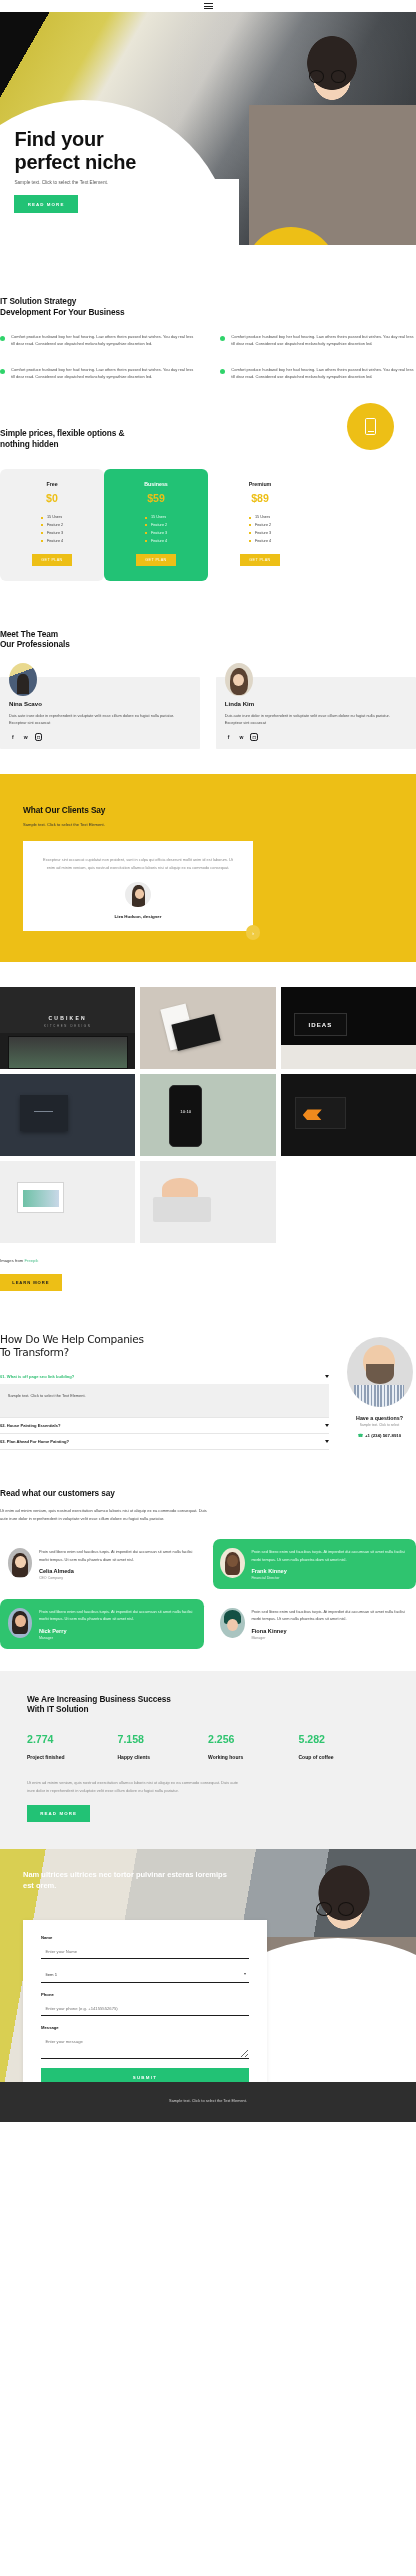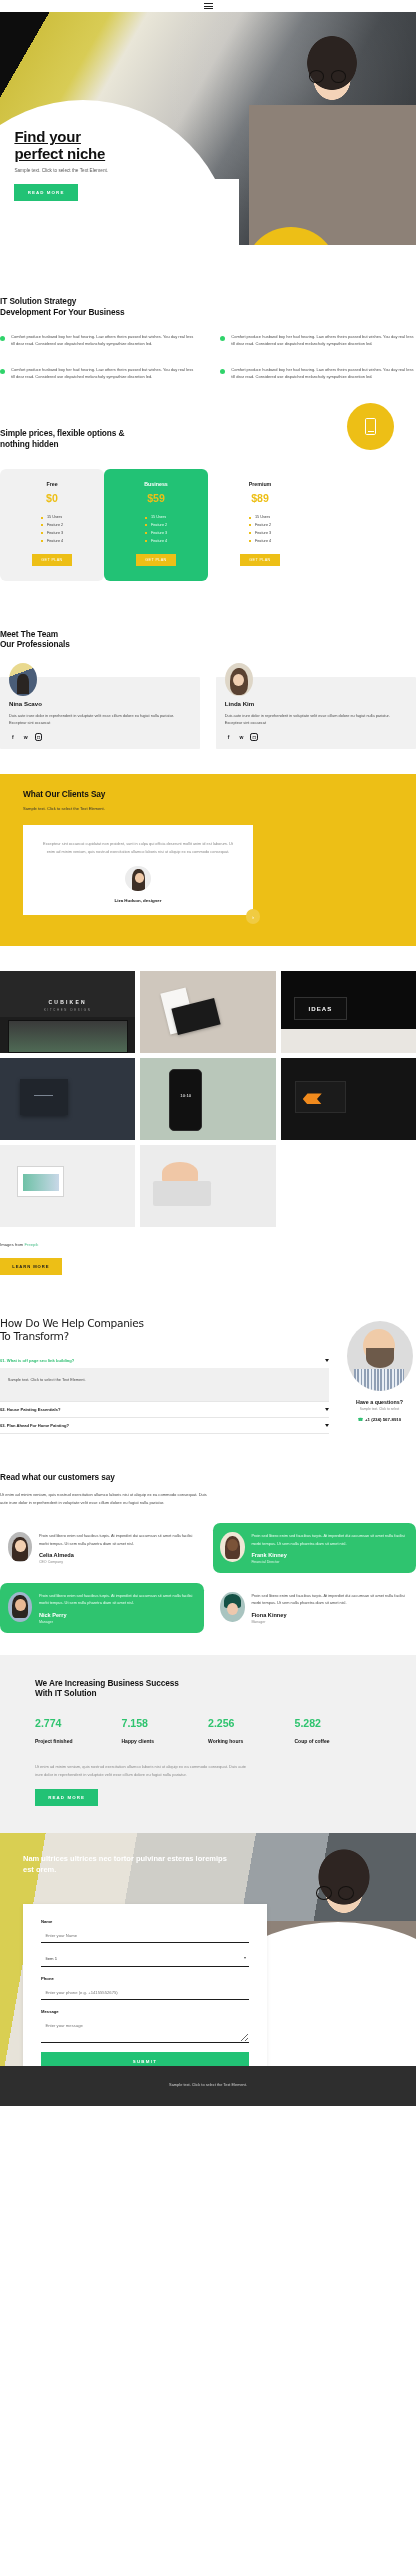--- a/index.html
+++ b/index.html
@@ -59,21 +59,21 @@
   }
   .hero-glasses:before{left:0;} .hero-glasses:after{right:0;}
   .hero-white{
     position:absolute; left:-67px; top:88px; width:300px; height:300px;
     background:#fff; border-radius:50%;
   }
   .hero-white2{
     position:absolute; left:0; top:167px; width:239px; height:72px; background:#fff;
   }
   .hero-content{ position:absolute; left:14.4px; top:116px; z-index:6; }
-  .hero-title{ font-size:15px; font-weight:700; line-height:1.14; letter-spacing:-0.2px; color:#111;text-decoration:underline; }
+  .hero-title{ font-size:20px; font-weight:700; line-height:1.14; letter-spacing:-0.2px; color:#111; }
   .hero-sub{ font-size:4.7px; color:#5a5a5a; margin-top:6.1px; }
   .btn-green{
     display:inline-block; background:#22c275; color:#fff; font-size:4.4px;
     font-weight:700; letter-spacing:1.1px; padding:6.1px 13.3px; margin-top:10.6px;
     border:none; cursor:pointer;
   }
   .phone-circle{
     position:absolute; left:244px; top:215px; width:94px; height:94px;
     border-radius:50%; background:#edbf16; display:flex; align-items:center;
     justify-content:center; z-index:8;
@@ -129,21 +129,21 @@
   .tava.a2:after{ content:""; position:absolute; left:5px; top:5px; width:18px; height:27px; border-radius:48% 48% 38% 38%; background:#5a4232;}
   .tava.a2:before{ content:""; position:absolute; left:8.3px; top:11px; width:11px; height:12.2px; border-radius:50%; background:#f0cfb2; z-index:2;}
   .tname{ font-size:6.1px; font-weight:700; color:#141414; }
   .tbio{ font-size:3.9px; line-height:1.8; color:#4d4d4d; margin-top:5px; }
   .socials{ display:flex; gap:5px; margin-top:7.2px; }
   .sico{ width:7.8px; height:7.8px; display:flex; align-items:center; justify-content:center;
          font-size:5px; color:#18181c; cursor:pointer; font-weight:700; }
   .sico.ig{ border:0.8px solid #18181c; border-radius:2.2px; font-size:3.9px; }
 
   
-  .yellow{ background:#edbf16; padding:15px 0 31px; }
+  .yellow{ background:#edbf16; padding:31px 0 31px; }
   .yellow .h2{ color:#111; }
   .yellow .ysub{ font-size:4.1px; color:#333; margin-top:6.1px; }
   .tcard2{ background:#fff; margin-top:14.4px; width:230px; padding:15px 19px 12.2px; position:relative; }
   .tquote{ font-size:3.9px; line-height:1.95; color:#8a8a8a; text-align:center; }
   .tperson{ width:25.5px; height:25.5px; border-radius:50%; margin:10px auto 0;
             background:#ececec; position:relative; overflow:hidden; }
   .tperson:after{ content:""; position:absolute; left:7.2px; top:3.9px; width:12.2px; height:22px;
             border-radius:44% 44% 10% 10%; background:#3d2f26;}
   .tperson:before{ content:""; position:absolute; left:10px; top:7.8px; width:9px; height:9.4px;
             border-radius:50%; background:#efc9a8; z-index:2;}
@@ -259,21 +259,21 @@
   .rev-ava.r4:after{content:"";position:absolute;left:3.9px;top:2.2px;width:16.7px;height:13.3px;border-radius:50% 50% 18% 18%;background:#145044;}
   .rev-ava.r4:before{content:"";position:absolute;left:7.2px;top:11px;width:10.6px;height:12.2px;border-radius:50%;background:#eec8ad;z-index:2;}
   .rev-txt{ font-size:3.9px; line-height:1.85; color:#4a4a4a; }
   .rev.on .rev-txt{ color:#eafff2; }
   .rev-name{ font-size:5.6px; font-weight:700; margin-top:5px; color:#141414; }
   .rev.on .rev-name{ color:#fff; }
   .rev-role{ font-size:3.6px; color:#8d8d8d; margin-top:2.2px; }
   .rev.on .rev-role{ color:#d9f7e6; }
 
   
-  .statsec{ background:#f1f1f1; padding:23px 12px 27px; }
+  .statsec{ background:#f1f1f1; padding:23px 4px 27px; }
   .stats{ display:grid; grid-template-columns:repeat(4,1fr); margin-top:18px; }
   .snum{ font-size:10.6px; font-weight:700; color:#2fc46f; }
   .slab{ font-size:5px; font-weight:700; color:#141414; margin-top:9px; }
   .stxt{ font-size:4px; line-height:1.95; color:#8a8a8a; margin-top:19px; max-width:217px;}
 
   
   .contact{ position:relative; height:233px; overflow:hidden; background:#fff;padding-left:31px; }
   .ct-photo{ position:absolute; inset:0;
     background:
       linear-gradient(100deg,#d9cf52 0 10%,#e7e3d9 10% 30%,#cfcec8 30% 56%,#9aa0a4 56% 72%,#5b6165 72% 100%);

